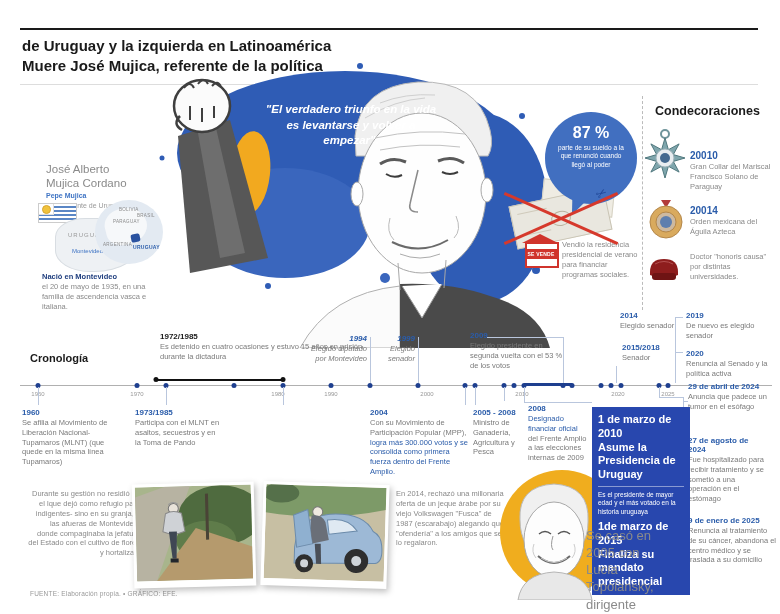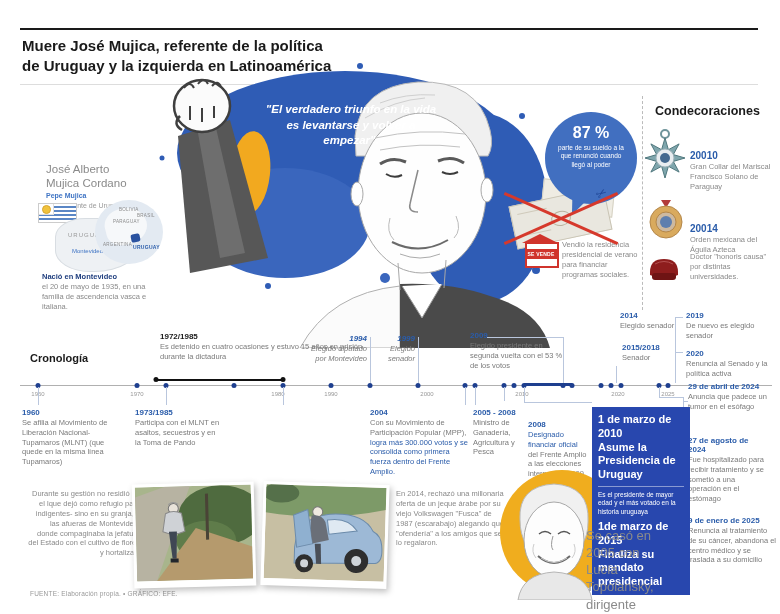--- a/index.html
+++ b/index.html
@@ -71,22 +71,22 @@
   .luciatext{left:586px;top:527px;width:82px;font-size:13px;color:#8a8a8a;line-height:1.32;z-index:9;}
   .footer{left:30px;top:590px;font-size:6.5px;color:#999;letter-spacing:.2px;}
 </style>
 </head>
 <body>
 
 <div class="canvas">
 
   <div class="abs rule-top"></div>
   <div class="abs title">
+    <div>de Uruguay y la izquierda en Latinoamérica</div>
     <div>Muere José Mujica, referente de la política</div>
-    <div>de Uruguay y la izquierda en Latinoamérica</div>
   </div>
   <div class="abs rule-sub"></div>
 
 
   <div class="abs p-name">
     <div>José Alberto</div>
     <div>Mujica Cordano</div>
   </div>
   <div class="abs p-alias">Pepe Mujica</div>
   <div class="abs p-role">Expresidente de Uruguay</div>
@@ -200,21 +200,21 @@
   <div class="abs ev" style="left:690px;top:150px;width:86px;">
     <div class="aw-year">20010</div>
     <div class="aw-text">Gran Collar del Mariscal Francisco Solano de Paraguay</div>
   </div>
   <svg class="abs" style="left:648px;top:200px;" width="36" height="40" viewBox="0 0 36 40">
     <polygon points="13,0 23,0 18,8" fill="#b23a3a"></polygon>
     <circle cx="18" cy="22" r="16" fill="#d9aa5e" stroke="#b4874a"></circle>
     <circle cx="18" cy="22" r="10" fill="#cdb9a0" stroke="#b4874a"></circle>
     <circle cx="18" cy="22" r="6" fill="#5f7fae"></circle>
   </svg>
-  <div class="abs ev" style="left:690px;top:223px;width:86px;">
+  <div class="abs ev" style="left:690px;top:205px;width:86px;">
     <div class="aw-year">20014</div>
     <div class="aw-text">Orden mexicana del Águila Azteca</div>
   </div>
   <svg class="abs" style="left:645px;top:252px;" width="38" height="30" viewBox="0 0 38 30">
     <path d="M5,20 Q5,7 19,7 Q33,7 33,20 L33,23 Q19,30 5,23 Z" fill="#8e1d1d"></path>
     <rect x="7" y="21" width="24" height="7" rx="3" fill="#6f1414"></rect>
     <path d="M10,12 Q19,7 28,12" stroke="#b45050" fill="none"></path>
   </svg>
   <div class="abs ev" style="left:690px;top:252px;width:80px;">
     <div class="aw-text">Doctor "honoris causa" por distintas universidades.</div>
@@ -322,21 +322,21 @@
     <div class="etext">Participa con el MLNT en asaltos, secuestros y en la Toma de Pando</div>
   </div>
   <div class="abs ev" style="left:370px;top:408px;width:100px;">
     <div class="date">2004</div>
     <div class="etext"><span>Con su Movimiento de Participación Popular (MPP), </span><span class="bluepart">logra más 300.000 votos y se consolida como primera fuerza dentro del Frente Amplio.</span></div>
   </div>
   <div class="abs ev" style="left:473px;top:408px;width:52px;">
     <div class="date">2005 - 2008</div>
     <div class="etext">Ministro de Ganadería, Agricultura y Pesca</div>
   </div>
-  <div class="abs ev" style="left:528px;top:420px;width:60px;">
+  <div class="abs ev" style="left:528px;top:404px;width:60px;">
     <div class="date">2008</div>
     <div class="etext"><span class="bluepart">Designado financiar oficial</span><span> del Frente Amplio a las elecciones internas de 2009</span></div>
   </div>
 
   <div class="abs bluebox">
     <div class="bd">1 de marzo de 2010</div>
     <div class="bd">Asume la Presidencia de Uruguay</div>
     <div class="bn">Es el presidente de mayor edad y el más votado en la historia uruguaya</div>
     <div class="bd">1de marzo de 2015</div>
     <div class="bd">Finaliza su mandato presidencial</div>

